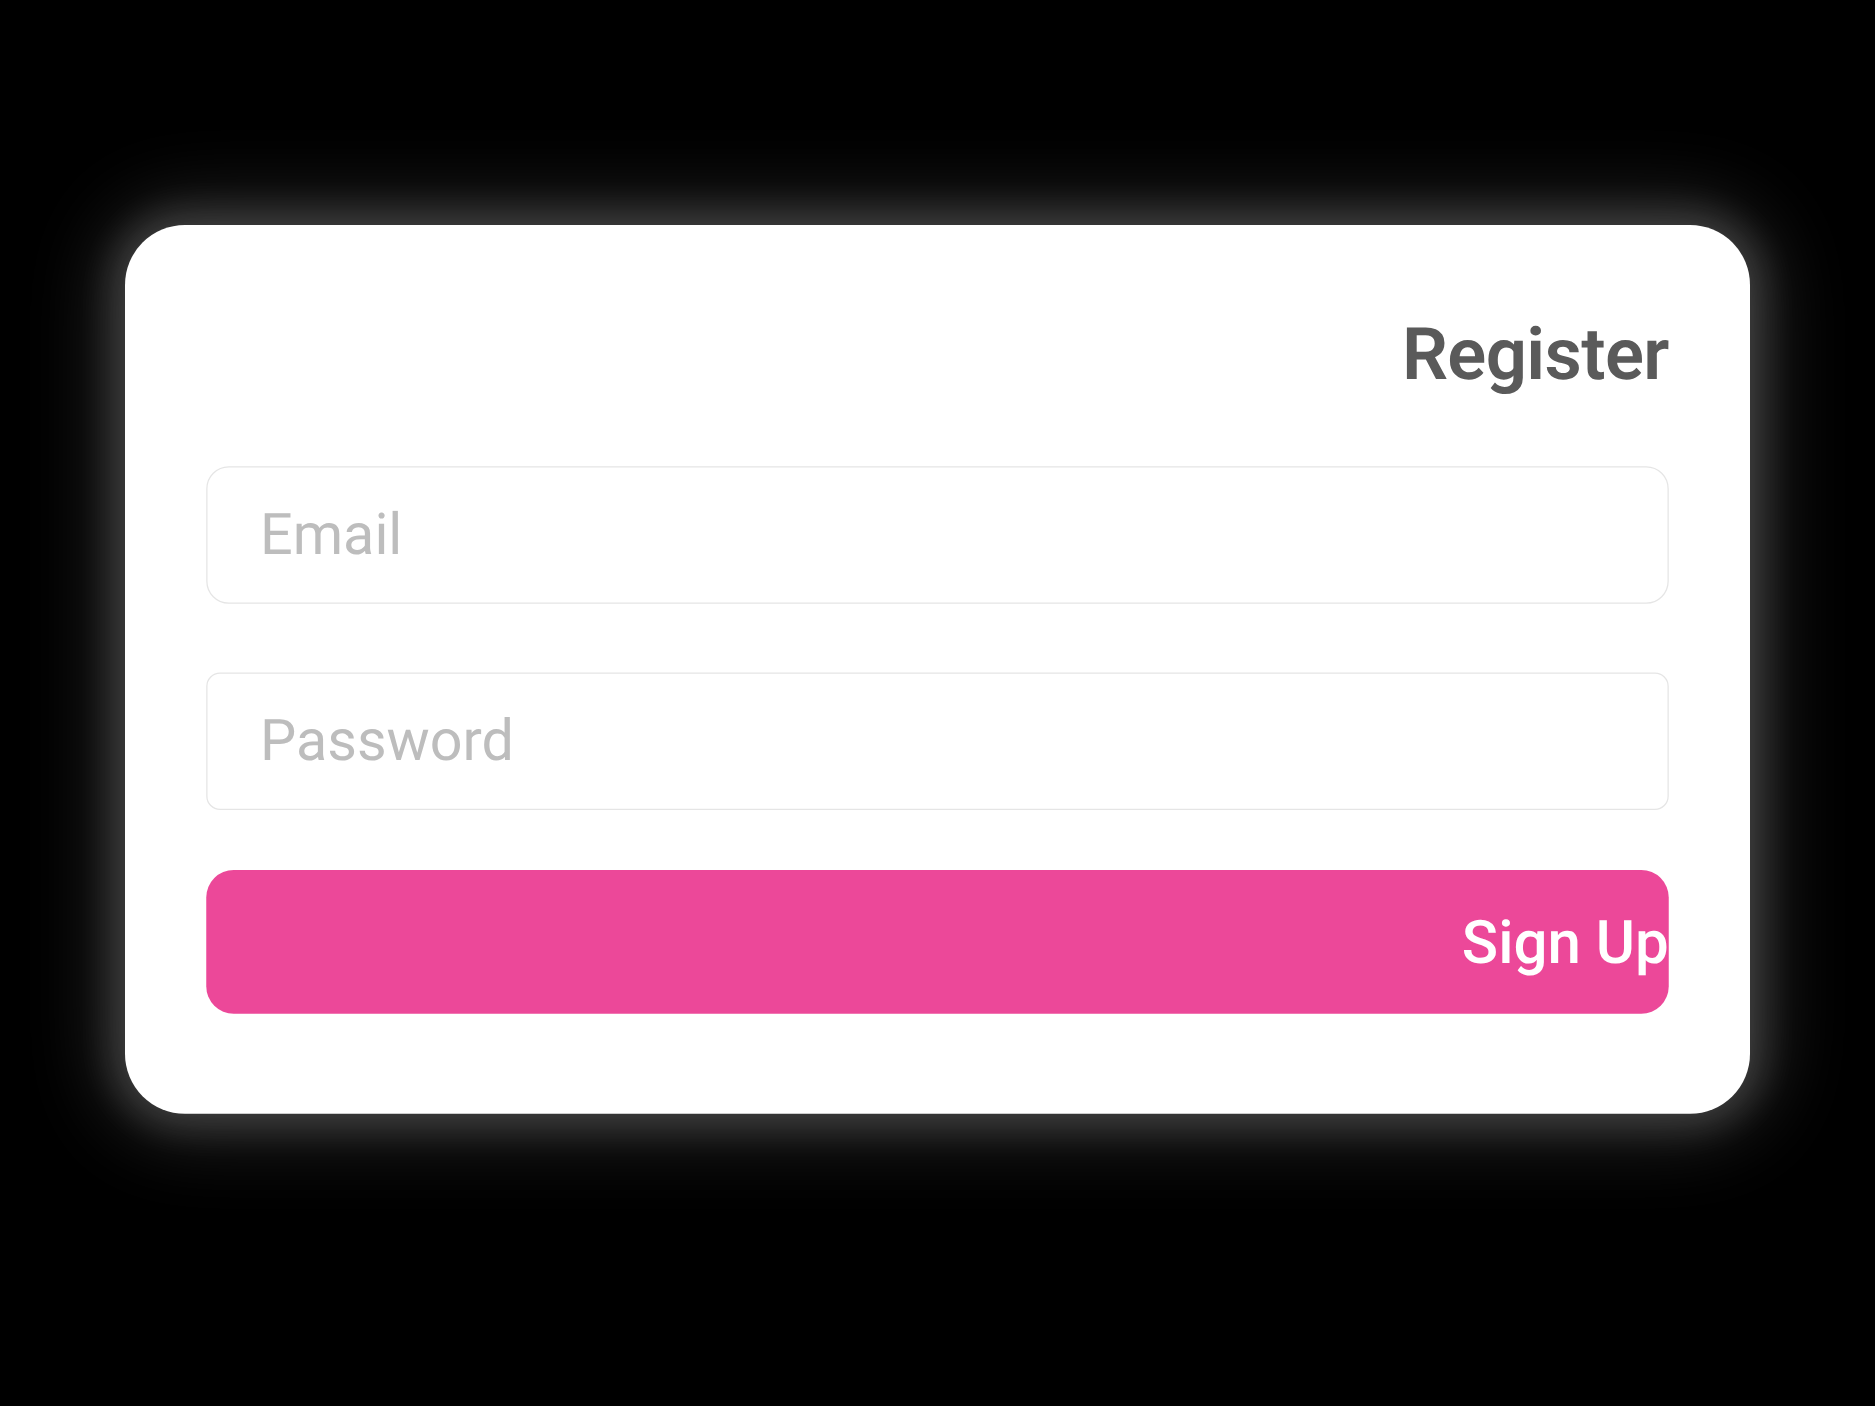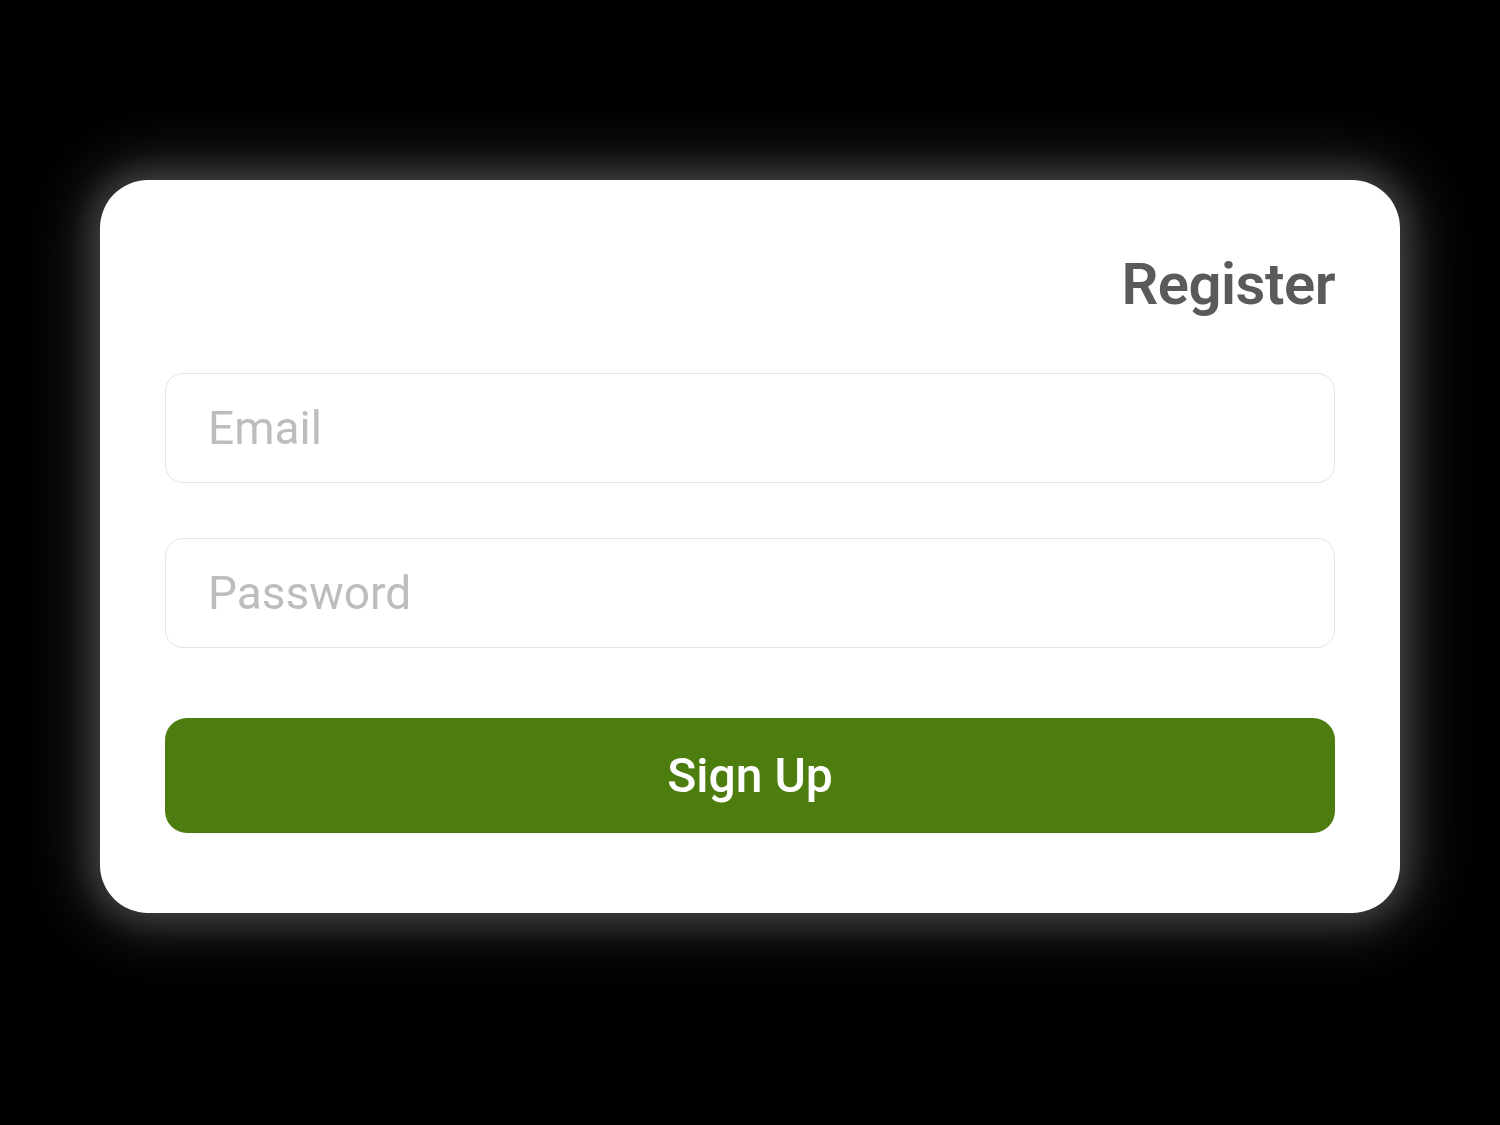--- a/index.html
+++ b/index.html
@@ -43,33 +43,35 @@
       background: #ffffff;
       outline: none;
       margin-bottom: 55px;
       font-family: inherit;
     }
     .input-field::placeholder {
       color: #bdbdbd;
       font-weight: 400;
     }
     .input-field:last-of-type {
-      margin-bottom: 70px;
+      margin-bottom: 48px;
+      border-radius: 11px;
     }
     .submit-button {
       width: 100%;
       height: 115px;
-      background: #4d7c0f;
+      background: #ec4899;
       color: #ffffff;
       border: none;
       border-radius: 22px;
       font-size: 48px;
       font-weight: 500;
       cursor: pointer;
       font-family: inherit;
+      text-align: right;
     }
   </style>
 </head>
 <body>
 
 <div class="card">
   <h1 class="title">Register</h1>
   <input type="email" class="input-field" placeholder="Email" style="">
   <input type="password" class="input-field" placeholder="Password" style="">
   <button class="submit-button">Sign Up</button>

